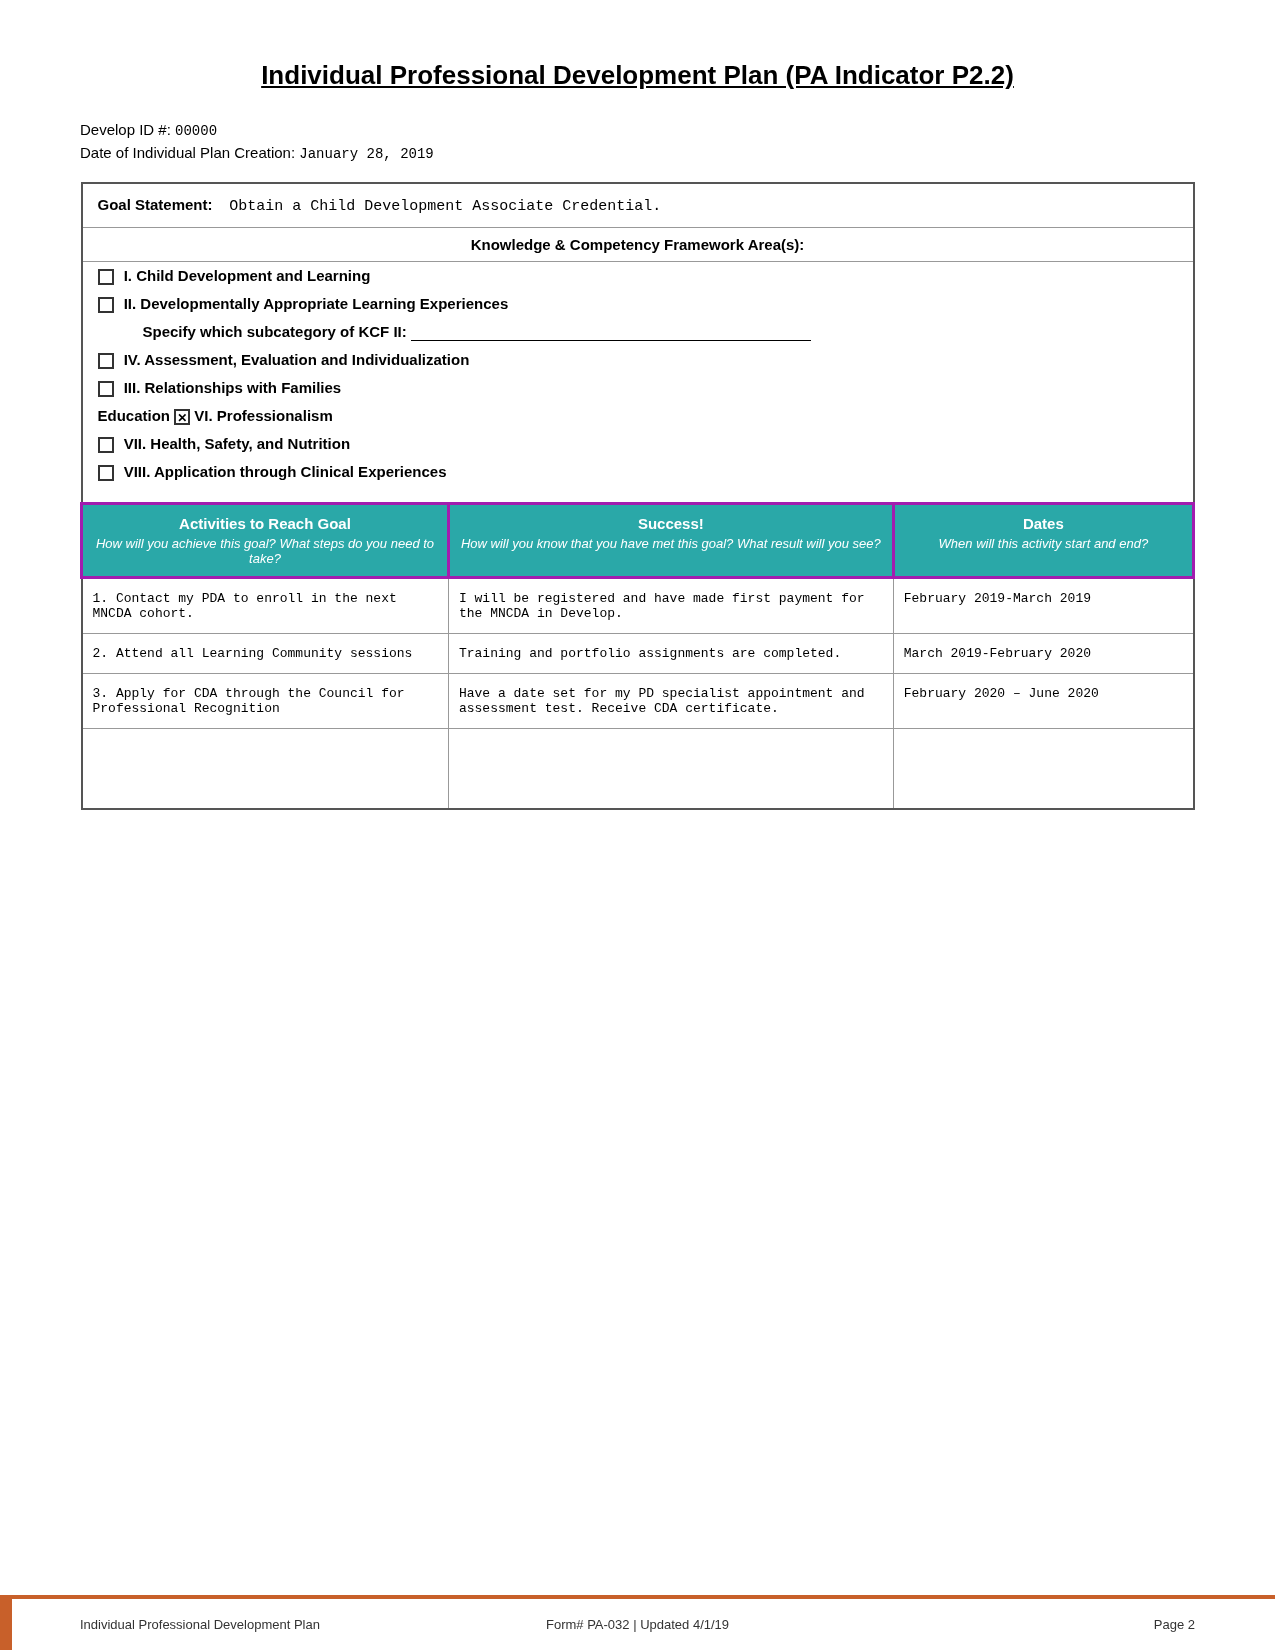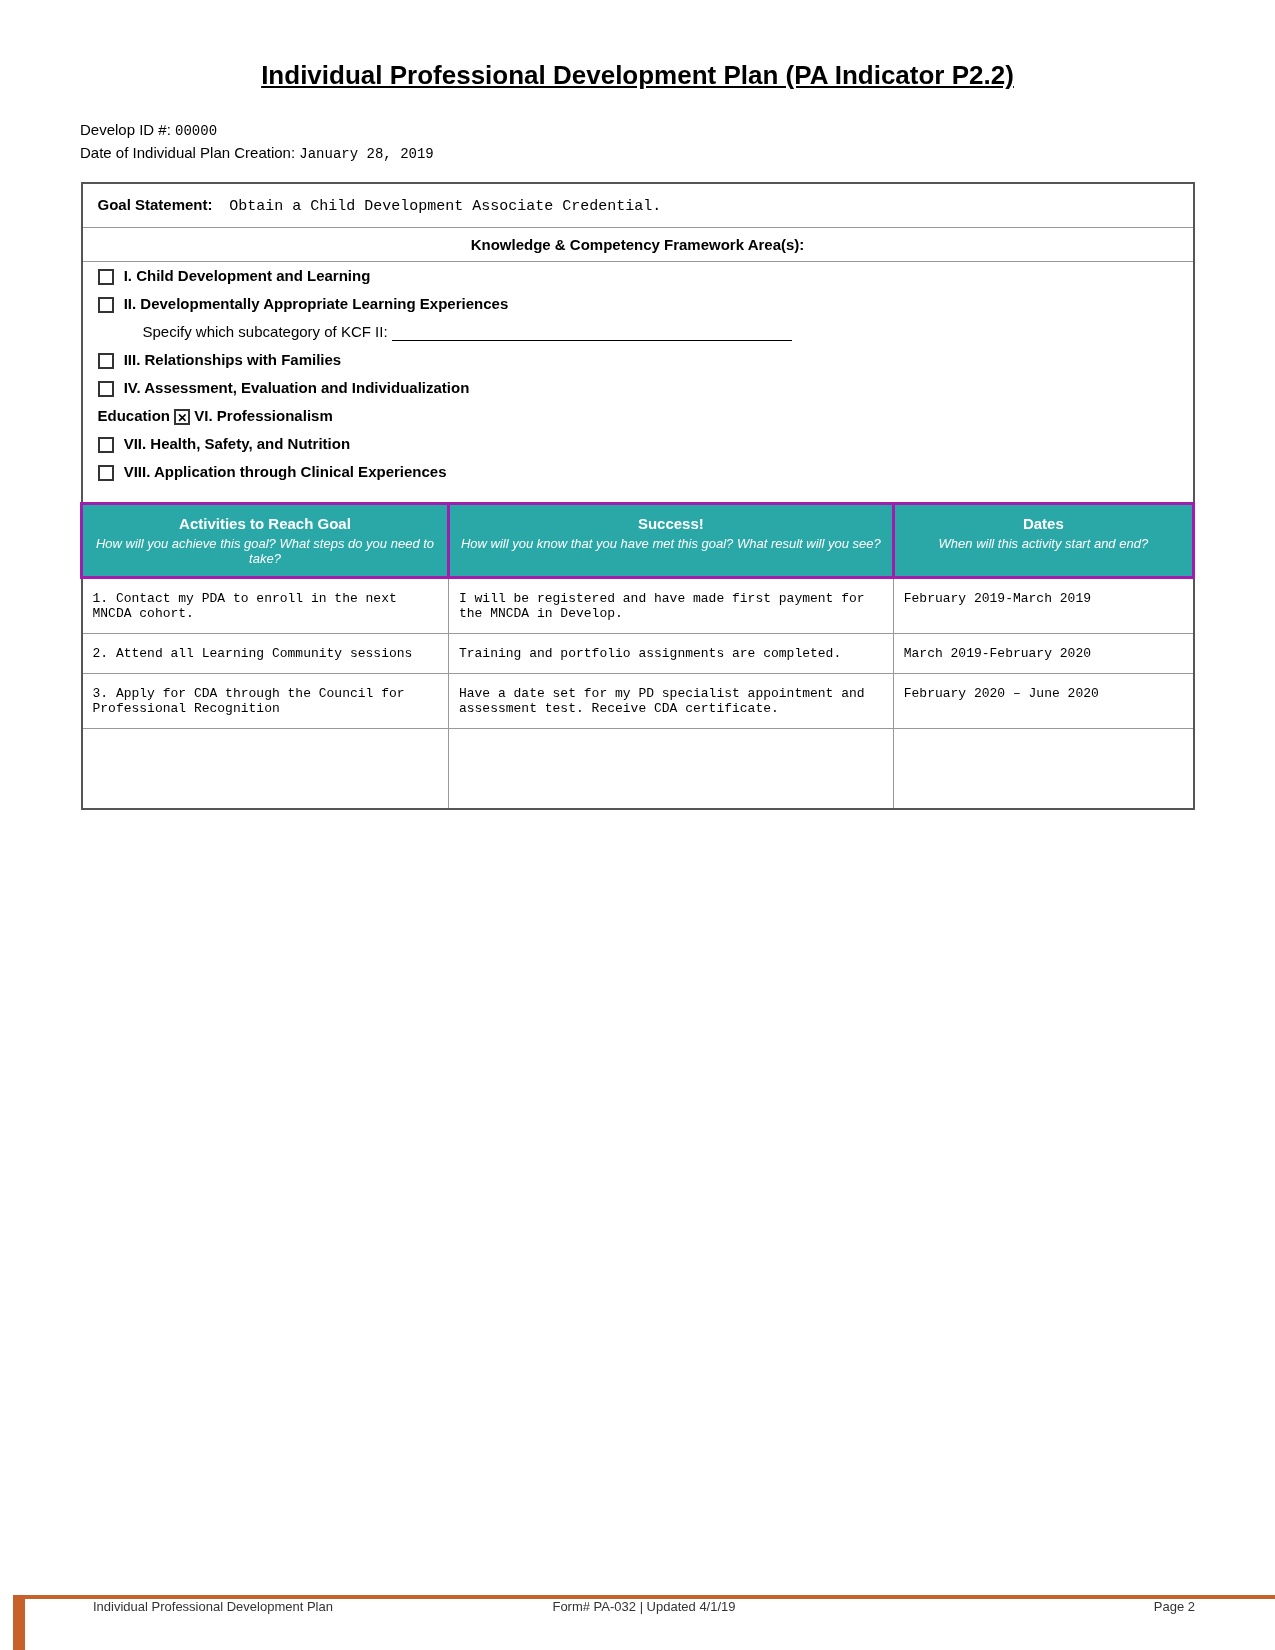--- a/index.html
+++ b/index.html
@@ -76,21 +76,21 @@
     }
 
     .framework-area {
       padding: 5px 15px;
       font-size: 15px;
       font-weight: bold;
     }
 
     .framework-area.indent {
       padding-left: 60px;
-      font-weight: normal;
+      font-weight: bold;
     }
 
     .framework-area .underline-field {
       display: inline-block;
       width: 400px;
       border-bottom: 1px solid #000;
     }
 
     .checkbox {
       display: inline-block;
@@ -146,26 +146,26 @@
     }
 
     .empty-row td {
       border: 1px solid #999;
       height: 80px;
     }
 
     .page-footer {
       position: absolute;
       bottom: 0;
-      left: 13px;
+      left: 0;
       right: 0;
       height: 55px;
       border-top: 4px solid #c8602a;
       display: flex;
-      align-items: flex-start;
+      align-items: center;
       padding: 0 80px;
       font-size: 13px;
       color: #333;
     }
 
     .footer-left {
       flex: 1;
     }
 
     .footer-center {
@@ -233,27 +233,27 @@
       </td>
     </tr>
     <tr>
       <td colspan="3" class="framework-area indent">
         <span>Specify which subcategory of KCF II: <span class="underline-field">&nbsp;</span></span>
       </td>
     </tr>
     <tr>
       <td colspan="3" class="framework-area">
         <span class="checkbox"></span>
+        <span>IV. Assessment, Evaluation and Individualization</span>
+      </td>
+    </tr>
+    <tr>
+      <td colspan="3" class="framework-area">
+        <span class="checkbox"></span>
         <span>III. Relationships with Families</span>
-      </td>
-    </tr>
-    <tr>
-      <td colspan="3" class="framework-area">
-        <span class="checkbox"></span>
-        <span>IV. Assessment, Evaluation and Individualization</span>
       </td>
     </tr>
     <tr>
       <td colspan="3" class="framework-area">
         <span>Education <span style="display:inline-block;width:16px;height:16px;border:2px solid #333;vertical-align:middle;position:relative;text-align:center;line-height:14px;font-size:12px;">✕</span> VI. Professionalism</span>
       </td>
     </tr>
     <tr>
       <td colspan="3" class="framework-area">
         <span class="checkbox"></span>

